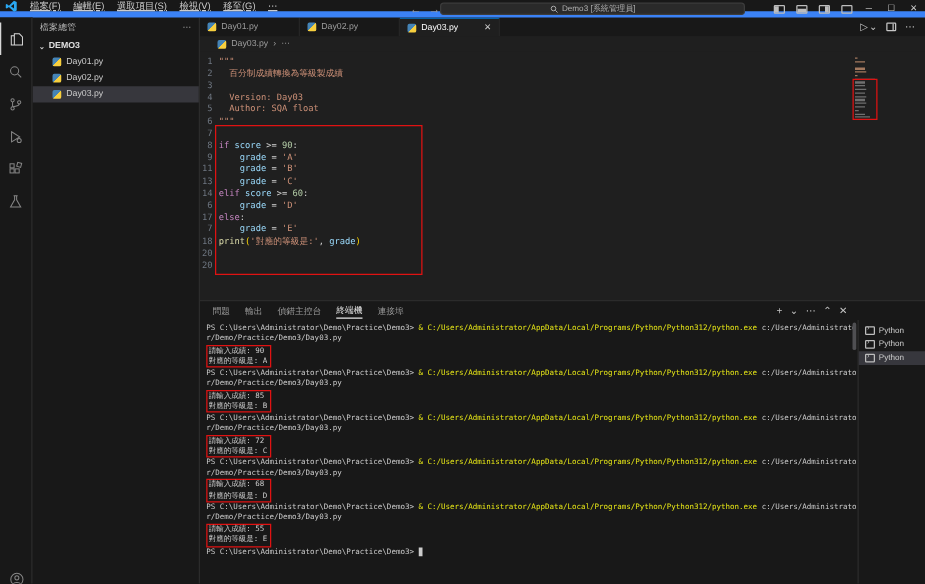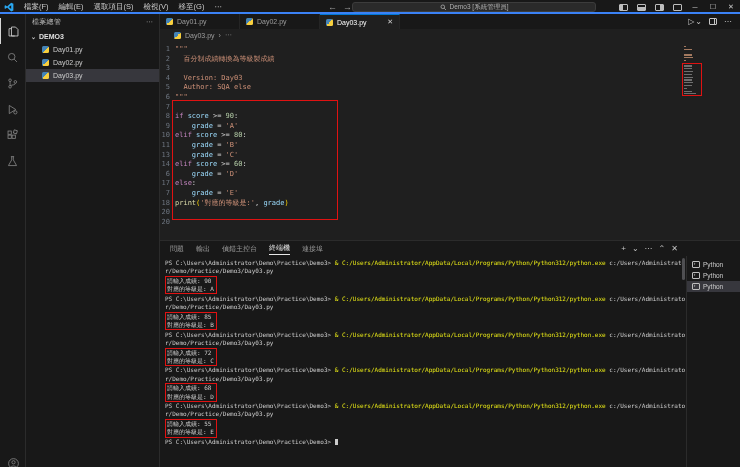--- a/index.html
+++ b/index.html
@@ -2,21 +2,21 @@
 <html><head>
 <meta charset="utf-8">
 <style>
   * { margin:0; padding:0; box-sizing:border-box; }
   html,body { width:740px; height:467px; overflow:hidden; background:#181818;
     font-family:"Liberation Sans", sans-serif; color:#cccccc; }
   svg { display:block; }
 
   
   .titlebar { position:relative; height:14px; background:#181818; display:flex;
-    align-items:flex-end; font-size:7.5px; border-bottom:2px solid #3b82f6; }
+    align-items:flex-start; font-size:7.5px; border-bottom:5px solid #3b82f6;text-decoration:underline; }
   .vslogo { width:10px; height:10px; margin:0 5px 0 4px; }
   .menu-item { padding:0 5px; color:#cccccc; cursor:default; }
   .nav-arrows { position:absolute; left:328px; top:0; height:14px; display:flex;
     align-items:center; gap:6px; color:#9d9d9d; font-size:9px; }
   .cmdcenter { position:absolute; left:352px; top:2px; width:244px; height:10px;
     background:#2a2a2a; border:1px solid #3c3c3c; border-radius:3px; display:flex;
     align-items:center; justify-content:center; gap:3px; font-size:6.5px; color:#b0b0b0; }
   .win-icons { position:absolute; right:0; top:0; height:14px; display:flex; align-items:center; }
   .win-icons .wbtn { width:18px; height:14px; display:flex; align-items:center;
     justify-content:center; color:#cccccc; font-size:7px; }
@@ -244,26 +244,25 @@
       <span>›</span>
       <span>⋯</span>
     </div>
 
     <div class="editor">
       <div class="codewrap" id="codelines">
           <div class="cl"><span class="ln">1</span><span><span class="tk-str">"""</span></span></div>
           <div class="cl"><span class="ln">2</span><span><span class="tk-str">  百分制成績轉換為等級製成績</span></span></div>
           <div class="cl"><span class="ln">3</span><span></span></div>
           <div class="cl"><span class="ln">4</span><span><span class="tk-str">  Version: Day03</span></span></div>
-          <div class="cl"><span class="ln">5</span><span><span class="tk-str">  Author: SQA else</span></span></div>
+          <div class="cl"><span class="ln">5</span><span><span class="tk-str">  Author: SQA float</span></span></div>
           <div class="cl"><span class="ln">6</span><span><span class="tk-str">"""</span></span></div>
           <div class="cl"><span class="ln">7</span></div>
           <div class="cl"><span class="ln">8</span><span><span class="tk-kw">if</span><span class="tk-op"> </span><span class="tk-var">score</span><span class="tk-op"> &gt;= </span><span class="tk-num">90</span><span class="tk-op">:</span></span></div>
           <div class="cl"><span class="ln">9</span><span><span class="tk-op">    </span><span class="tk-var">grade</span><span class="tk-op"> = </span><span class="tk-str">'A'</span></span></div>
-          <div class="cl"><span class="ln">10</span><span><span class="tk-kw">elif</span><span class="tk-op"> </span><span class="tk-var">score</span><span class="tk-op"> &gt;= </span><span class="tk-num">80</span><span class="tk-op">:</span></span></div>
           <div class="cl"><span class="ln">11</span><span><span class="tk-op">    </span><span class="tk-var">grade</span><span class="tk-op"> = </span><span class="tk-str">'B'</span></span></div>
           <div class="cl"><span class="ln">13</span><span><span class="tk-op">    </span><span class="tk-var">grade</span><span class="tk-op"> = </span><span class="tk-str">'C'</span></span></div>
           <div class="cl"><span class="ln">14</span><span><span class="tk-kw">elif</span><span class="tk-op"> </span><span class="tk-var">score</span><span class="tk-op"> &gt;= </span><span class="tk-num">60</span><span class="tk-op">:</span></span></div>
           <div class="cl"><span class="ln">6</span><span><span class="tk-op">    </span><span class="tk-var">grade</span><span class="tk-op"> = </span><span class="tk-str">'D'</span></span></div>
           <div class="cl"><span class="ln">17</span><span><span class="tk-kw">else</span><span class="tk-op">:</span></span></div>
           <div class="cl"><span class="ln">7</span><span><span class="tk-op">    </span><span class="tk-var">grade</span><span class="tk-op"> = </span><span class="tk-str">'E'</span></span></div>
           <div class="cl"><span class="ln">18</span><span><span class="tk-fn">print</span><span class="tk-p1">(</span><span class="tk-str">'對應的等級是:'</span><span class="tk-op">, </span><span class="tk-var">grade</span><span class="tk-p1">)</span></span></div>
           <div class="cl"><span class="ln">20</span><span></span></div>
           <div class="cl"><span class="ln">20</span><span></span></div>
         </div>

